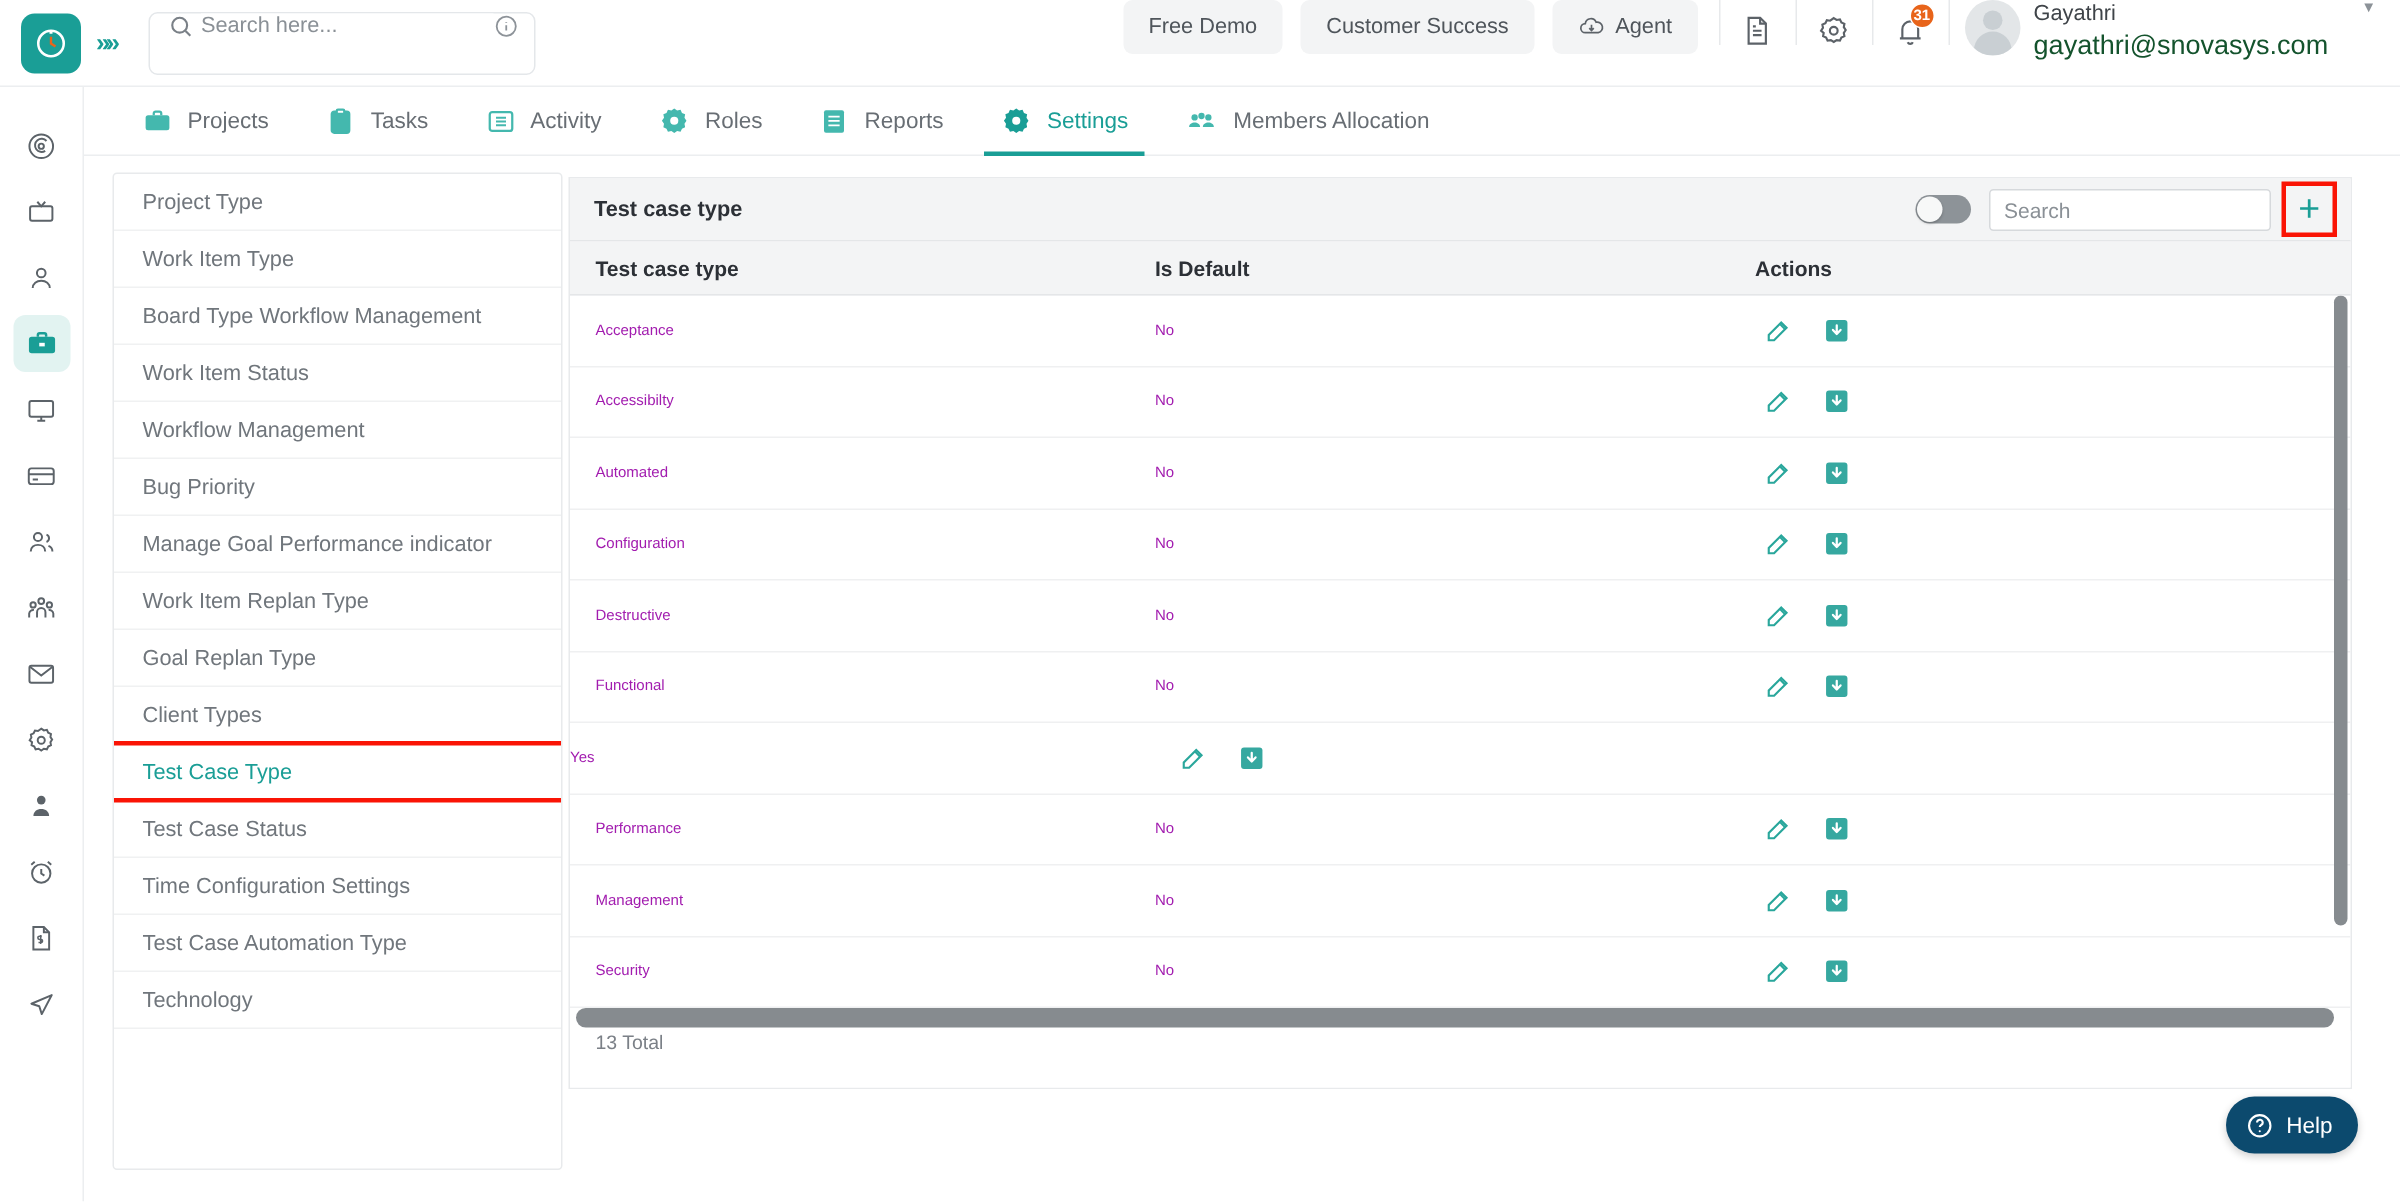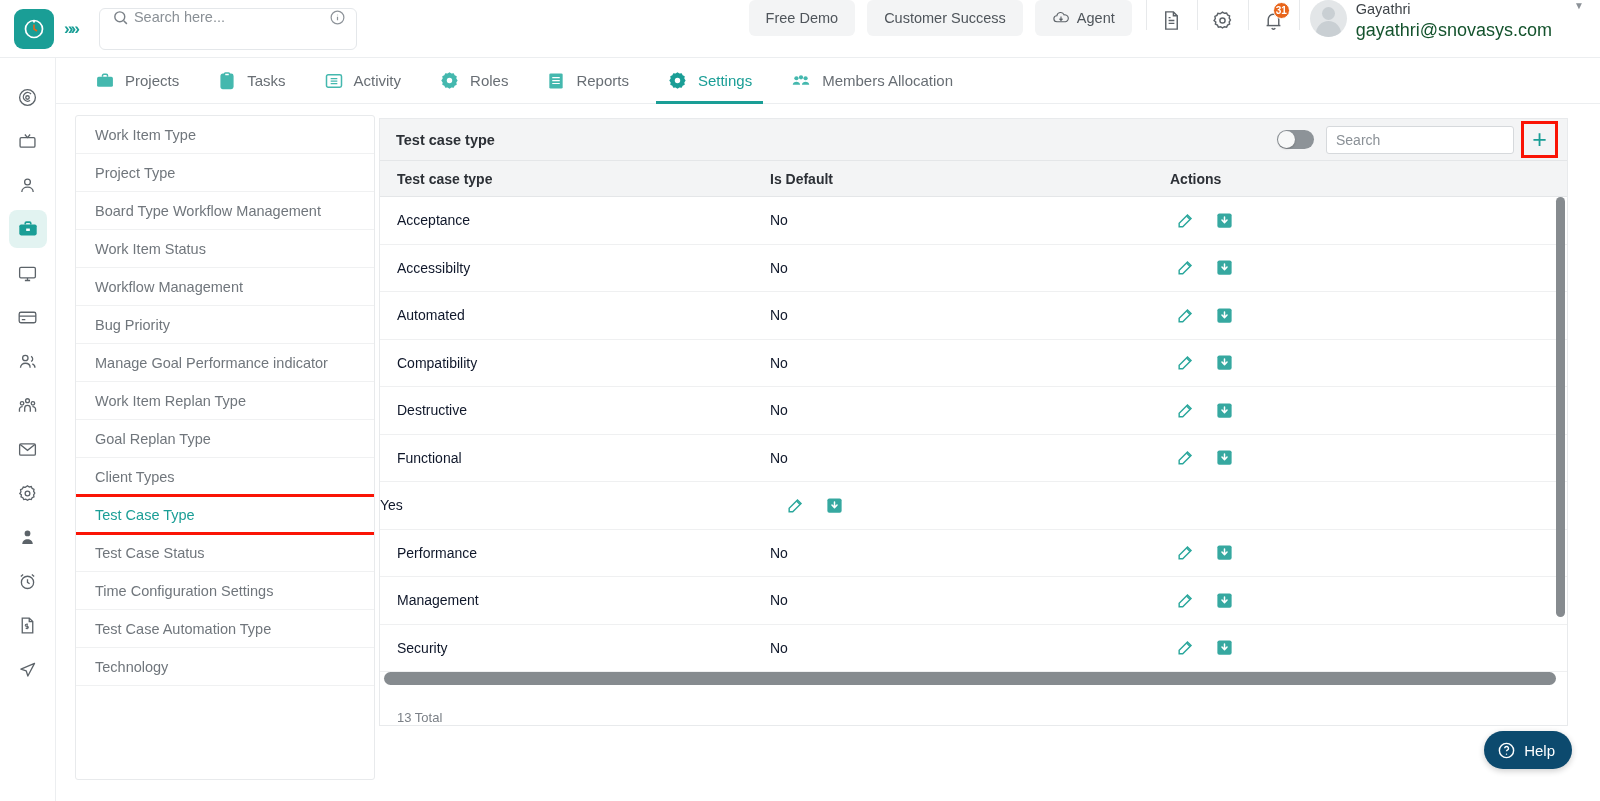--- a/index.html
+++ b/index.html
@@ -157,41 +157,41 @@
   }
 
   .thead {
     height: 36px; background: #f3f4f5; border-bottom: 1px solid #e4e6e8;
     display: flex; align-items: center; font-size: 14px; font-weight: 700;
     color: #2c3036;
   }
   .tbodywrap { position: relative; height: 489px; overflow: hidden; }
   .trow {
     height: 47.5px; display: flex; align-items: center;
-    border-bottom: 1px solid #eff0f1; font-size: 14px; color: #0f172a;
+    border-bottom: 1px solid #eff0f1; font-size: 10px; color: #a21caf;
   }
   .c-name { width: 390px; padding-left: 17px; }
   .c-def { width: 400px; }
   .c-act { flex: 1; display: flex; align-items: center; gap: 20px; padding-left: 6px; }
   .thead .c-act { padding-left: 0; }
   .thead .c-act span { margin-left: 0; }
 
   .actbtn { cursor: pointer; display: flex; align-items: center; }
 
   .vscroll {
     position: absolute; top: 0; right: 2px; width: 9px; height: 420px;
     background: #868b8f; border-radius: 5px;
   }
   .hscroll {
     position: absolute; left: 4px; width: 1172px; height: 13px;
     background: #868b8f; border-radius: 7px; bottom: 40px;
   }
   .cardfoot {
     position: absolute; bottom: 0; left: 0; right: 0; height: 38px;
-    display: flex; align-items: flex-end; padding-left: 17px;
+    display: flex; align-items: flex-start; padding-left: 17px;
     font-size: 13px; color: #7b8087; background: #fff;
   }
 
   .helpbtn {
     position: absolute; right: 28px; bottom: 32px;
     background: #0c4a6e; color: #fff; border-radius: 20px;
     height: 38px; padding: 0 17px 0 13px; display: flex; align-items: center;
     gap: 8px; font-size: 15px; cursor: pointer;
     box-shadow: 0 2px 6px rgba(0,0,0,.2);
   }
@@ -413,24 +413,24 @@
   </div>
   <div class="railitem">
     <svg width="21" height="21" viewBox="0 0 24 24" fill="none" stroke="currentColor" stroke-width="1.5">
       <path d="M20 5L4.5 11.6l6 1.9 1.9 6z" stroke-linejoin="round"></path>
     </svg>
   </div>
 </div>
 
 <div class="sidepanel">
   <div class="sideitem">
+      <span>Project Type</span>
+    </div>
+  <div class="sideitem">
       <span>Work Item Type</span>
-    </div>
-  <div class="sideitem">
-      <span>Project Type</span>
     </div>
   <div class="sideitem">
       <span>Board Type Workflow Management</span>
     </div>
   <div class="sideitem">
       <span>Work Item Status</span>
     </div>
   <div class="sideitem">
       <span>Workflow Management</span>
     </div>
@@ -540,21 +540,21 @@
             </span>
             <span class="actbtn">
               <svg width="19" height="19" viewBox="0 0 24 24">
                 <rect x="3" y="3" width="18" height="18" rx="2.5" fill="#36a8a0"></rect>
                 <path d="M12 7.5v7M8.8 11.3L12 14.7l3.2-3.4" stroke="#fff" stroke-width="1.9" fill="none" stroke-linecap="round" stroke-linejoin="round"></path>
               </svg>
             </span>
           </div>
         </div>
         <div class="trow">
-          <div class="c-name">Compatibility</div>
+          <div class="c-name">Configuration</div>
           <div class="c-def">No</div>
           <div class="c-act">
             <span class="actbtn">
               <svg width="19" height="19" viewBox="0 0 24 24" fill="none" stroke="#2aa79c" stroke-width="1.8">
                 <path d="M4 15.5V20h4.5L19 9.5 14.5 5z"></path>
                 <path d="M13.3 6.2l4.5 4.5"></path>
               </svg>
             </span>
             <span class="actbtn">
               <svg width="19" height="19" viewBox="0 0 24 24">

